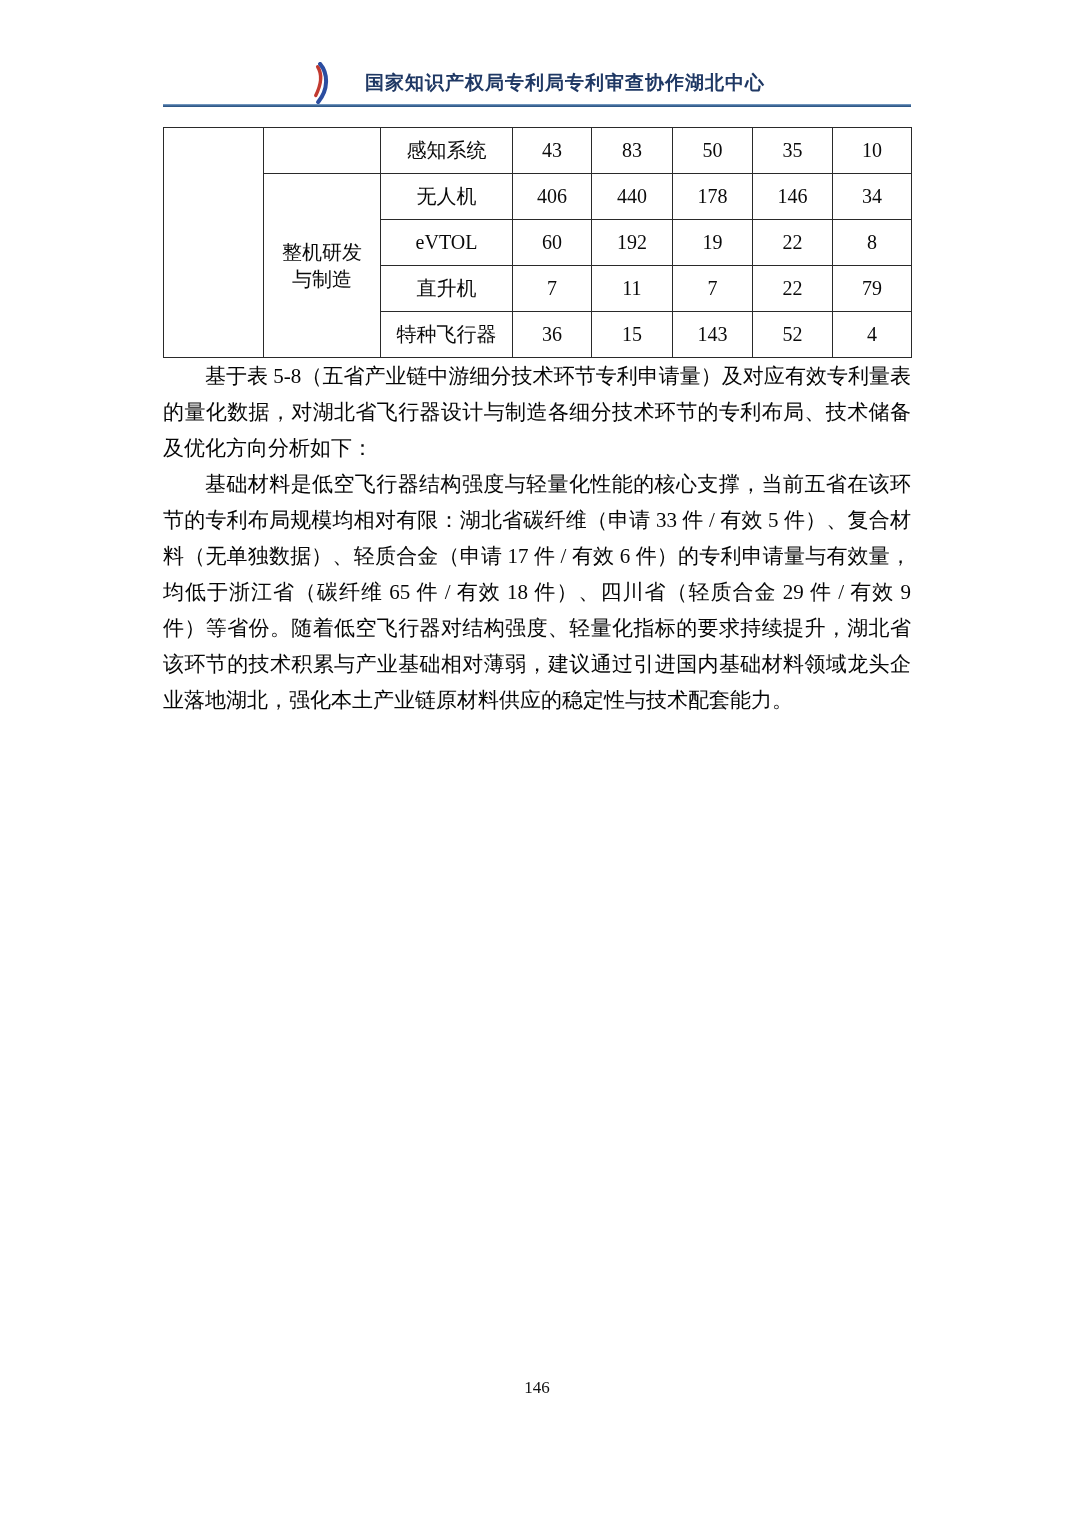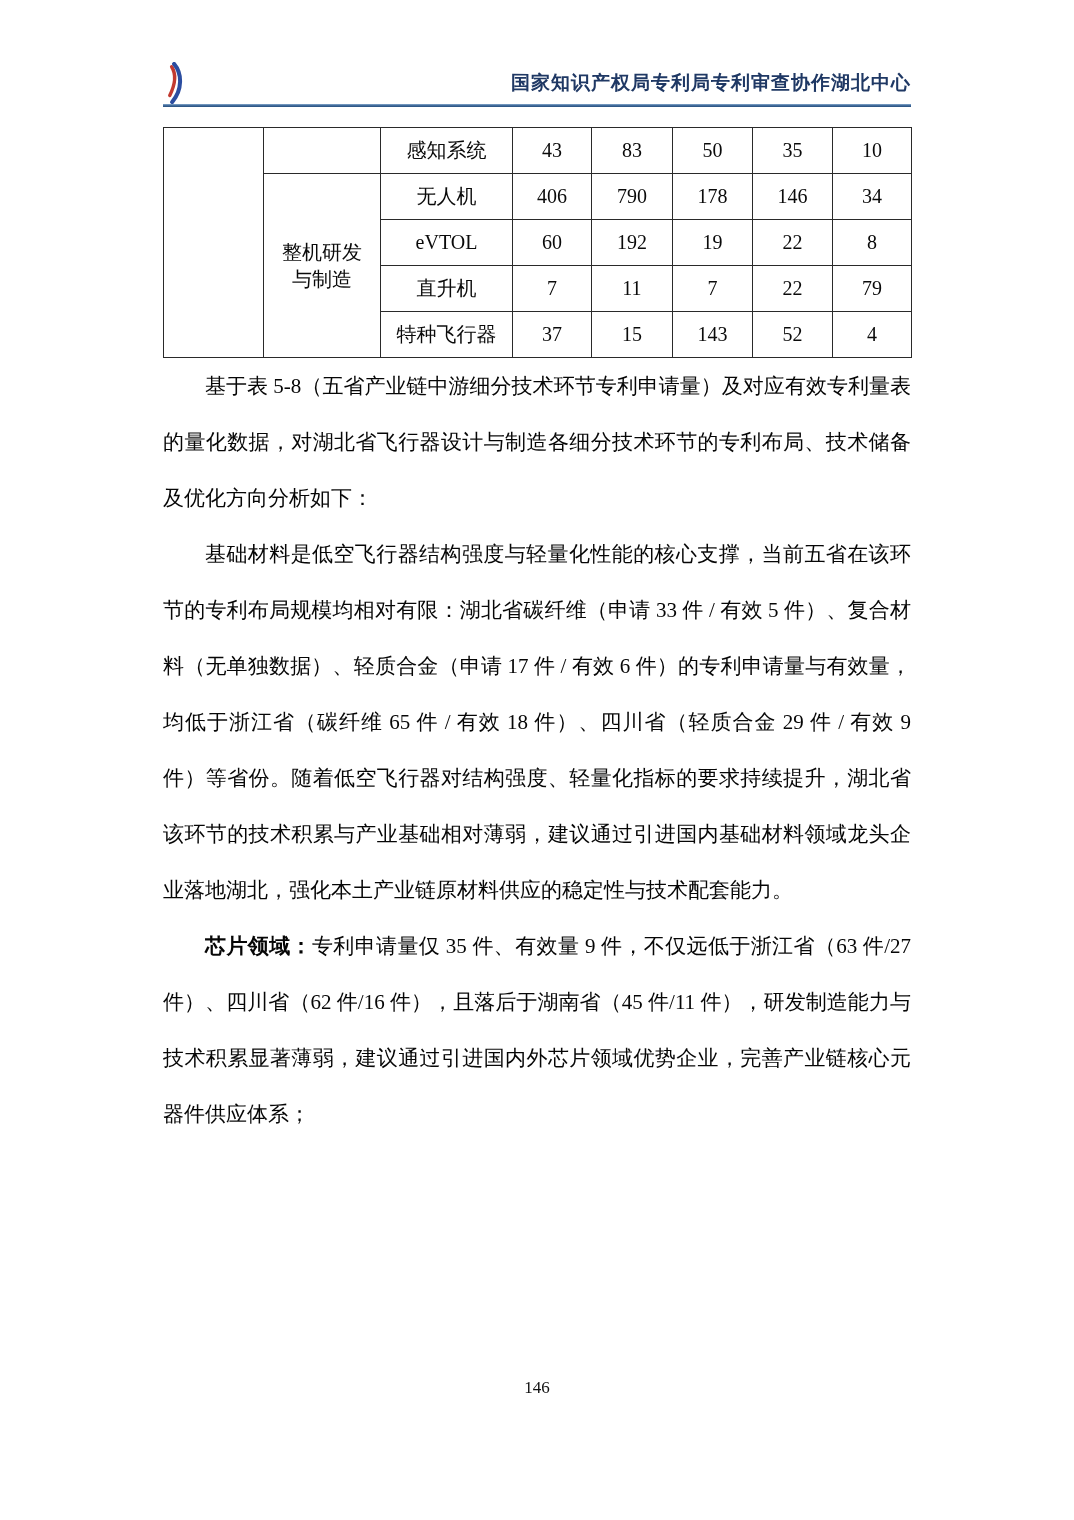--- a/index.html
+++ b/index.html
@@ -17,21 +17,21 @@
 
   
   .header {
     position: absolute;
     top: 60px;
     left: 163px;
     width: 748px;
     height: 45px;
     display: flex;
     align-items: center;
-    justify-content: space-between;
+    justify-content: center;
     gap: 32px;
   }
   .logo-mark { width: 24px; height: 42px; flex: 0 0 auto; }
   .org-title {
     font-family: "Liberation Sans", "DejaVu Sans", sans-serif;
     font-size: 19px;
     font-weight: 600;
     letter-spacing: 1px;
     color: #1f3864;
     white-space: nowrap;
@@ -66,21 +66,21 @@
 
   
   .doc-body {
     position: absolute;
     top: 358px;
     left: 163px;
     width: 748px;
   }
   .doc-body p {
     font-size: 21px;
-    line-height: 56px;
+    line-height: 36px;
     text-align: justify;
     text-indent: 42px;
     color: #060606;
   }
   .doc-heading {
     font-weight: bold;
     font-family: "Liberation Sans", "DejaVu Sans", sans-serif;
     letter-spacing: 0.5px;
   }
   .bold-label {
@@ -135,21 +135,21 @@
         <td>35</td>
         <td>10</td>
       </tr>
       <tr>
         <td rowspan="4">
           <span>整机研发</span><br>
           <span>与制造</span>
         </td>
         <td>无人机</td>
         <td>406</td>
-        <td>790</td>
+        <td>440</td>
         <td>178</td>
         <td>146</td>
         <td>34</td>
       </tr>
       <tr>
         <td>eVTOL</td>
         <td>60</td>
         <td>192</td>
         <td>19</td>
         <td>22</td>
@@ -158,30 +158,29 @@
       <tr>
         <td>直升机</td>
         <td>7</td>
         <td>11</td>
         <td>7</td>
         <td>22</td>
         <td>79</td>
       </tr>
       <tr>
         <td>特种飞行器</td>
-        <td>37</td>
+        <td>36</td>
         <td>15</td>
         <td>143</td>
         <td>52</td>
         <td>4</td>
       </tr>
     </tbody>
   </table>
 
   <div class="doc-body">
     <p>基于表 5-8（五省产业链中游细分技术环节专利申请量）及对应有效专利量表的量化数据，对湖北省飞行器设计与制造各细分技术环节的专利布局、技术储备及优化方向分析如下：</p>
     <p>基础材料是低空飞行器结构强度与轻量化性能的核心支撑，当前五省在该环节的专利布局规模均相对有限：湖北省碳纤维（申请 33 件 / 有效 5 件）、复合材料（无单独数据）、轻质合金（申请 17 件 / 有效 6 件）的专利申请量与有效量，均低于浙江省（碳纤维 65 件 / 有效 18 件）、四川省（轻质合金 29 件 / 有效 9 件）等省份。随着低空飞行器对结构强度、轻量化指标的要求持续提升，湖北省该环节的技术积累与产业基础相对薄弱，建议通过引进国内基础材料领域龙头企业落地湖北，强化本土产业链原材料供应的稳定性与技术配套能力。</p>
-    <p><span class="bold-label">芯片领域：</span><span>专利申请量仅 35 件、有效量 9 件，不仅远低于浙江省（63 件/27 件）、四川省（62 件/16 件），且落后于湖南省（45 件/11 件），研发制造能力与技术积累显著薄弱，建议通过引进国内外芯片领域优势企业，完善产业链核心元器件供应体系；</span></p>
   </div>
 
   <div class="footer">146</div>
 
 </div>
 
 </body></html>

